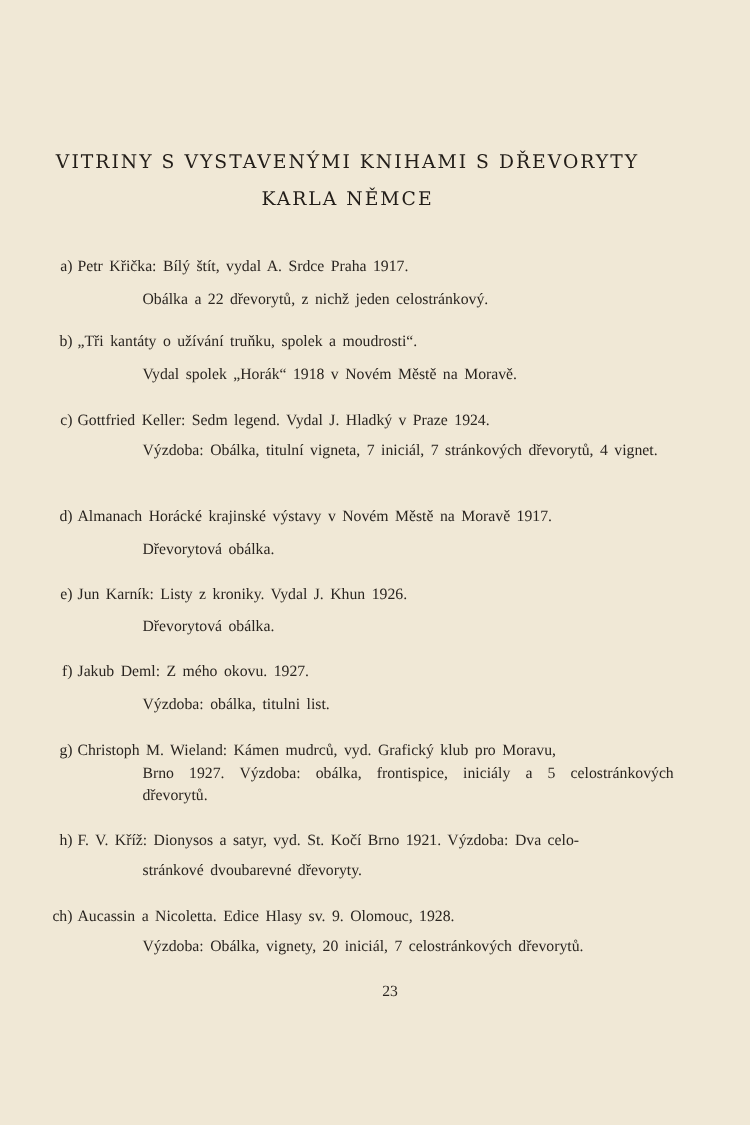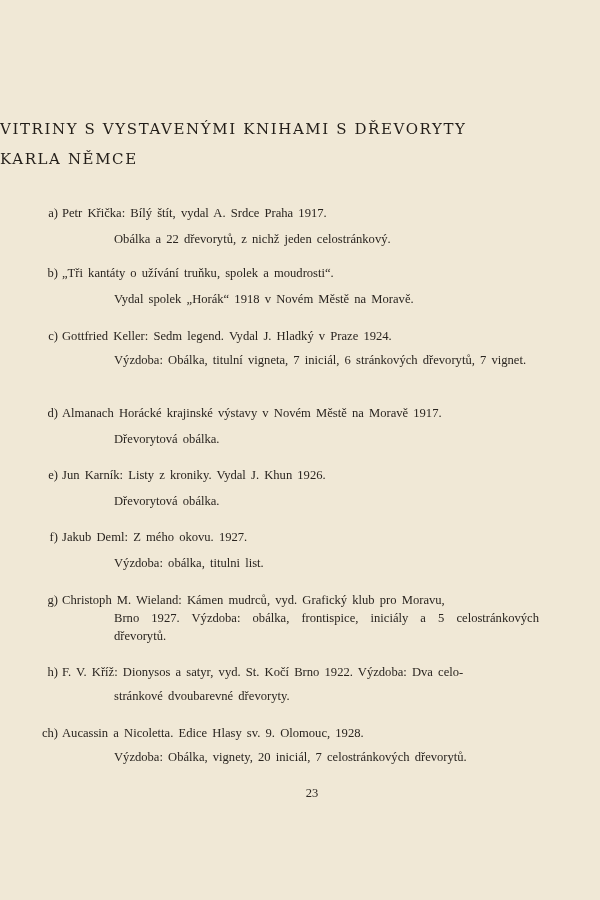--- a/index.html
+++ b/index.html
@@ -8,21 +8,21 @@
       background: #efe7d4;
       font-family: "DejaVu Serif", serif;
       color: #2a2520;
       position: relative;
     }
     .page {
       position: absolute; left: 0; top: 0; width: 600px; height: 900px;
       background: #f0e8d6;
     }
     .title {
-      position: absolute; left: 0; width: 556px; text-align: left;
+      position: absolute; left: 0; width: 556px; text-align: center;
       font-family: "DejaVu Serif", serif;
       font-size: 15px; letter-spacing: 1.6px; color: #221d18;
     }
     .t1 { top: 120px; }
     .t2 { top: 150px; }
     .entry {
       position: absolute; left: 0; width: 600px;
       font-family: "Liberation Serif", serif;
       font-size: 12.6px; color: #2a2520;
     }
@@ -57,21 +57,21 @@
 
   <div class="entry" style="top:266px">
     <span class="lbl">b)</span>
     <span class="line1">„Tři kantáty o užívání truňku, spolek a moudrosti“.</span>
     <div class="desc" style="top:24px">Vydal spolek „Horák“ 1918 v Novém Městě na Moravě.</div>
   </div>
 
   <div class="entry" style="top:329px">
     <span class="lbl">c)</span>
     <span class="line1">Gottfried Keller: Sedm legend. Vydal J. Hladký v Praze 1924.</span>
-    <div class="desc" style="top:22px">Výzdoba: Obálka, titulní vigneta, 7 iniciál, 6 stránkových dřevorytů, 7 vignet.</div>
+    <div class="desc" style="top:22px">Výzdoba: Obálka, titulní vigneta, 7 iniciál, 7 stránkových dřevorytů, 4 vignet.</div>
   </div>
 
   <div class="entry" style="top:406px">
     <span class="lbl">d)</span>
     <span class="line1">Almanach Horácké krajinské výstavy v Novém Městě na Moravě 1917.</span>
     <div class="desc" style="top:24px">Dřevorytová obálka.</div>
   </div>
 
   <div class="entry" style="top:468px">
     <span class="lbl">e)</span>
@@ -86,21 +86,21 @@
   </div>
 
   <div class="entry" style="top:593px">
     <span class="lbl">g)</span>
     <span class="line1">Christoph M. Wieland: Kámen mudrců, vyd. Grafický klub pro Moravu,</span>
     <div class="desc" style="top:16px">Brno 1927. Výzdoba: obálka, frontispice, iniciály a 5 celostránkových dřevorytů.</div>
   </div>
 
   <div class="entry" style="top:665px">
     <span class="lbl">h)</span>
-    <span class="line1">F. V. Kříž: Dionysos a satyr, vyd. St. Kočí Brno 1922. Výzdoba: Dva celo-</span>
+    <span class="line1">F. V. Kříž: Dionysos a satyr, vyd. St. Kočí Brno 1921. Výzdoba: Dva celo-</span>
     <div class="desc" style="top:22px">stránkové dvoubarevné dřevoryty.</div>
   </div>
 
   <div class="entry" style="top:726px">
     <span class="lbl">ch)</span>
     <span class="line1">Aucassin a Nicoletta. Edice Hlasy sv. 9. Olomouc, 1928.</span>
     <div class="desc" style="top:22px">Výzdoba: Obálka, vignety, 20 iniciál, 7 celostránkových dřevorytů.</div>
   </div>
 
   <div class="pagenum">23</div>

